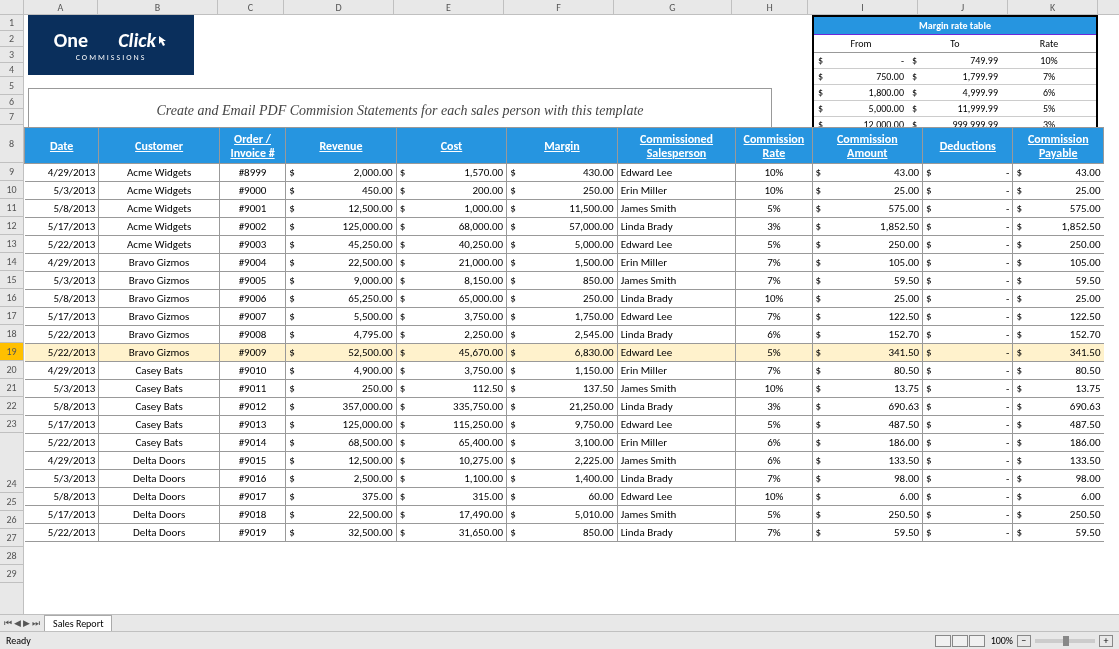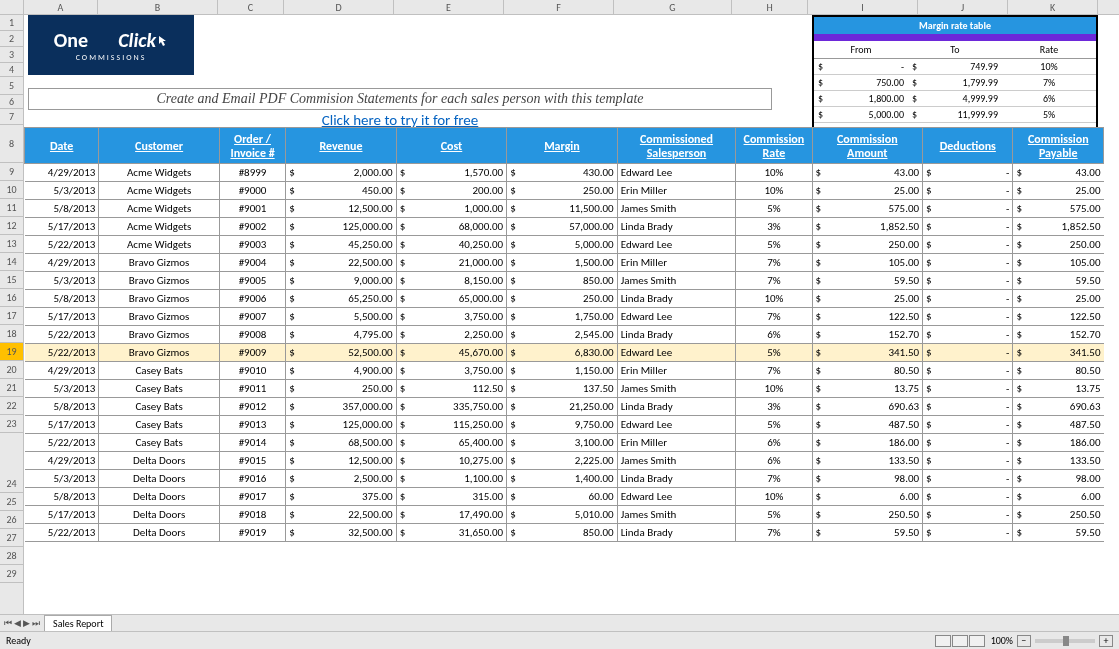--- a/index.html
+++ b/index.html
@@ -13,31 +13,31 @@
     .row-h { text-align: center; font-size: 10px; color: #555; border-bottom: 1px solid #c0c0c0; }
     .row-sel { background: #ffc000; }
     .grid { flex: 1; position: relative; overflow: auto; }
     .upper { position: absolute; top: 0; left: 0; width: 1080px; }
     .logo-box { position: absolute; left: 4px; top: 0; width: 166px; height: 60px; background: #0a2f5c; color: #fff; display: flex; flex-direction: column; align-items: center; justify-content: center; }
     .logo-text { font-size: 20px; font-weight: bold; }
     .logo-text .click { font-style: italic; margin-left: 30px; }
     .logo-sub { font-size: 8px; letter-spacing: 2px; }
     .cursor-icon { display: inline-block; width: 10px; height: 12px; margin-left: 2px; }
     .margin-table { position: absolute; right: 6px; top: 0; width: 286px; border: 2px solid #000; font-size: 10px; }
-    .margin-title { background: #2695e0; color: #fff; text-align: center; font-weight: bold; padding: 2px 0; border-bottom: 7px solid #6d28d9; }
+    .margin-title { background: #2695e0; color: #fff; text-align: center; font-weight: bold; padding: 2px 0; border-bottom: 1px solid #6d28d9; }
     .margin-head { display: flex; border-bottom: 1px solid #999; }
     .margin-head > div { flex: 1; text-align: center; padding: 2px 0; }
     .margin-row { display: flex; border-bottom: 1px solid #ccc; }
     .margin-row:last-child { border-bottom: none; }
     .margin-row > div { flex: 1; padding: 1px 4px; display: flex; }
     .margin-row .sym { width: 10px; }
     .margin-row .val { flex: 1; text-align: right; }
     .margin-row .rate { text-align: center; justify-content: center; }
     .promo { position: absolute; left: 4px; top: 73px; width: 744px; }
-    .promo-line1 { font-style: italic; font-family: 'Times New Roman', serif; font-size: 14px; color: #444; text-align: center; border: 1px solid #999; padding: 2px; }
+    .promo-line1 { font-style: italic; font-family: 'Times New Roman', serif; font-size: 14px; color: #444; text-align: center; border: 1px solid #999; padding: 14px; }
     .promo-line2 { text-align: center; color: #0563c1; text-decoration: underline; font-size: 15px; padding: 1px; cursor: pointer; }
     .data-wrap { position: absolute; left: 0; top: 112px; width: 1080px; }
     .data-table { width: 100%; border-collapse: collapse; table-layout: fixed; }
     .data-table th { background: #2695e0; color: #fff; font-size: 12px; font-weight: bold; text-decoration: underline; padding: 2px 3px; border: 1px solid #999; height: 36px; vertical-align: middle; }
     .data-table td { border-bottom: 1px solid #999; padding: 1px 3px; font-size: 11px; height: 18px; white-space: nowrap; overflow: hidden; }
     .data-table tr.selrow td { background: #fff2cc; }
     .ta-r { text-align: right; }
     .ta-c { text-align: center; }
     .ta-l { text-align: left; }
     .money { display: flex; justify-content: space-between; }

